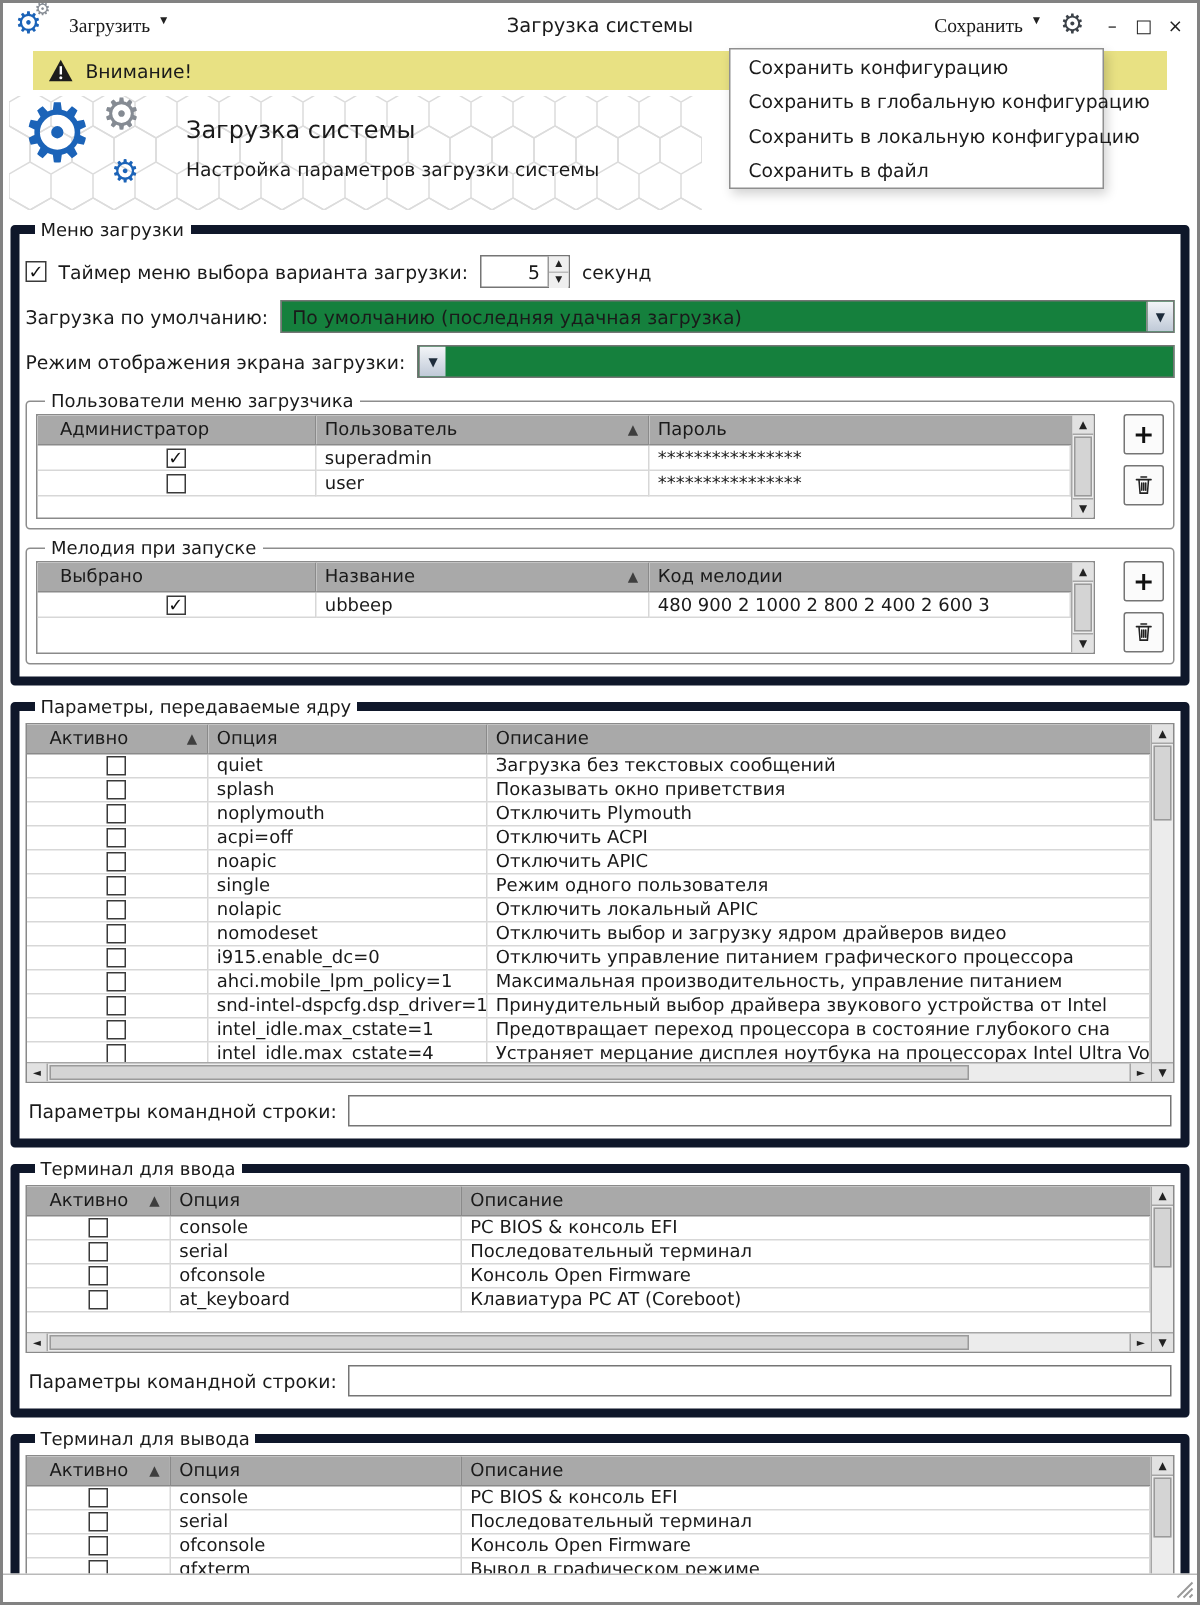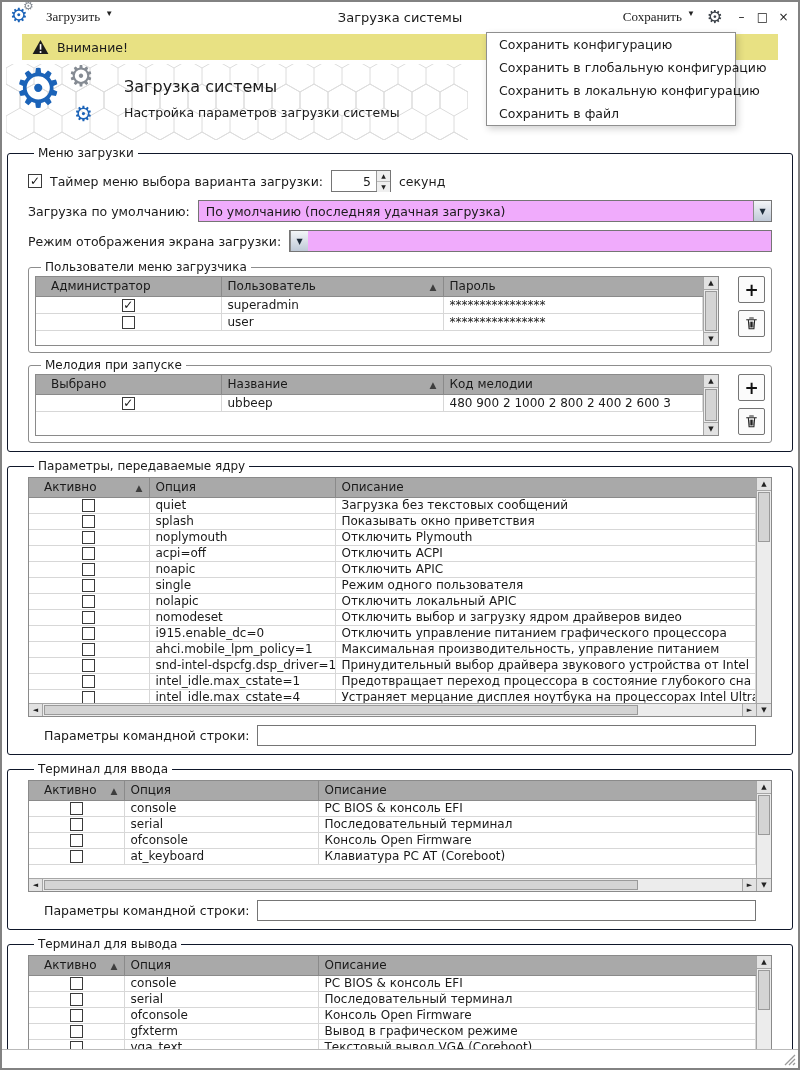--- a/index.html
+++ b/index.html
@@ -31,40 +31,40 @@
   .hero { position:relative; height:76px; margin:0 4px 6px; overflow:hidden; }
   .hexbg { position:absolute; left:0; top:0; }
   .hero-logo { position:absolute; left:8px; top:2px; width:108px; height:72px; }
   .hg1 { position:absolute; left:0; top:-7px; font-size:54px; line-height:60px; color:#1b63b8; }
   .hg2 { position:absolute; left:54px; top:-6px; font-size:29px; line-height:32px; color:#858b93; }
   .hg3 { position:absolute; left:60px; top:36px; font-size:21px; line-height:24px; color:#1b63b8; }
   .hero-title { position:absolute; left:118px; top:13px; font-size:16px; }
   .hero-subtitle { position:absolute; left:118px; top:41px; font-size:12.5px; }
 
   
-  .group { border:1px solid #0f172a; border-radius:3px; margin:0 5px 7px; padding:4px 20px 8px; background:#fff; }
+  .group { border:6px solid #0f172a; border-radius:3px; margin:0 5px 7px; padding:4px 4px 8px; background:#fff; }
   .group > legend, .subgroup > legend { font-size:12px; margin-left:6px; padding:0 4px; white-space:nowrap; }
   .subgroup { border:1px solid #8d8d8d; border-radius:3px; margin-top:5px; padding:2px 6px 6px; }
 
   .frow { display:flex; align-items:center; gap:8px; margin:6px 0 8px; }
-  .frow.tight { margin:0 16px 7px; }
+  .frow.tight { margin:0 2px 7px; }
   .lbl { font-size:12.5px; white-space:nowrap; }
 
   
   .cb { width:14px; height:14px; border:1px solid #3a3a3a; background:#fff; display:inline-flex; align-items:center; justify-content:center; font-size:12px; font-weight:bold; line-height:1; flex:none; color:#111; }
 
   
   .spin { width:60px; height:22px; border:1px solid #757575; display:flex; background:#fff; flex:none; }
   .spin-val { flex:1; text-align:right; padding:3px 5px 0 0; font-size:12.5px; }
   .spin-btns { width:14px; border-left:1px solid #999; display:flex; flex-direction:column; }
   .spin-up,.spin-down { flex:1; font-size:6px; text-align:center; line-height:10px; color:#222; background:#efefef; }
   .spin-up { border-bottom:1px solid #bbb; }
 
   
-  .combo { flex:1; height:22px; border:1px solid #757575; display:flex; align-items:stretch; background:#f0abfc; overflow:hidden; }
+  .combo { flex:1; height:22px; border:1px solid #757575; display:flex; align-items:stretch; background:#15803d; overflow:hidden; }
   .combo-val { flex:1; padding:3px 7px 0; font-size:12.5px; white-space:nowrap; overflow:hidden; }
   .combo-arrow { width:18px; border-left:1px solid #8a8a8a; background:linear-gradient(#f3f5f8,#bfc9d7); display:flex; align-items:center; justify-content:center; font-size:8px; color:#1d2b3a; flex:none; }
 
   
   .tbl-flex { display:flex; gap:19px; align-items:flex-start; }
   .side-btns { display:flex; flex-direction:column; gap:7px; flex:none; }
   .sq-btn { width:27px; height:27px; border:1px solid #757575; background:#fbfbfb; border-radius:2px; font:inherit; font-size:17px; font-weight:bold; color:#111; display:flex; align-items:center; justify-content:center; }
   .trash-svg { width:15px; height:15px; }
 
   .tablebox { position:relative; border:1px solid #8a8a8a; background:#fff; flex:1; overflow:hidden; }

